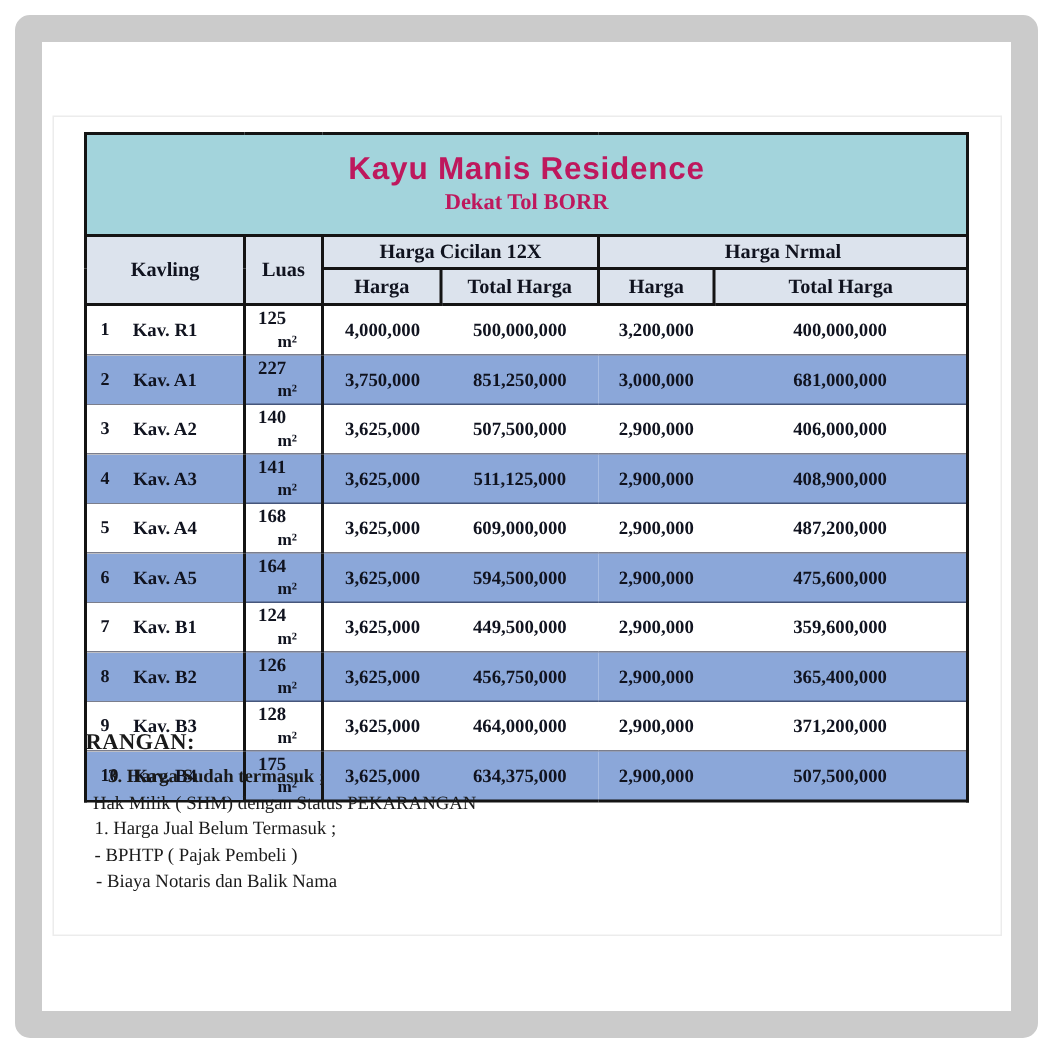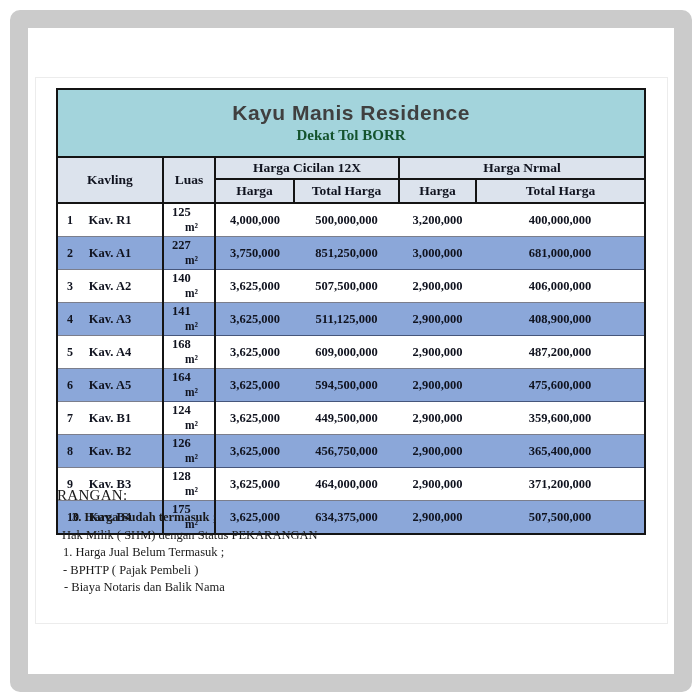--- a/index.html
+++ b/index.html
@@ -13,42 +13,42 @@
              border:1px solid #ececec;background:#ffffff;}
 
   
   table.price{position:absolute;left:56px;top:88px;width:588px;border-collapse:collapse;
               table-layout:fixed;border:2px solid #141414;}
   table.price td{font-family:"Liberation Serif", serif;color:#10131f;}
 
   .th-top{background:var(--teal,#a3d4dc);height:60px;text-align:center;vertical-align:middle;
           border:2px solid #141414;padding:2px 0 4px 0;}
   .doc-title{font-family:"Liberation Sans", sans-serif;font-weight:bold;font-size:21px;
-             color:#404040;letter-spacing:.5px;line-height:26px;}
+             color:#be185d;letter-spacing:.5px;line-height:26px;}
   .doc-subtitle{font-family:"Liberation Serif", serif;font-weight:bold;font-size:15px;
-                color:#14532d;line-height:19px;}
+                color:#be185d;line-height:19px;}
 
   .th{background:var(--hdr,#dce3ed);border:2px solid #141414;text-align:center;
       vertical-align:middle;font-weight:bold;font-size:13.5px;}
   .th-group{height:18px;}
   .th-sub{height:20px;}
   .th-span2{height:auto;}
 
   tbody td{height:26px;vertical-align:middle;font-weight:bold;font-size:12.5px;
            border-top:1px solid rgba(15,20,45,.55);}
   tbody tr.alt td{background:var(--rowblue,#8ba7d9);}
   .c-kav{position:relative;text-align:center;border-right:2px solid #141414;}
   .c-kav .no{position:absolute;left:9px;top:50%;transform:translateY(-50%);font-size:12px;}
   .c-luas{text-align:left;padding-left:8px;border-right:2px solid #141414;}
   .c-luas .unit{margin-left:13px;font-size:11.5px;}
   .c-money{text-align:center;border-left:none;border-right:none;}
 
   
   .notes{position:absolute;left:57px;top:487px;width:420px;color:#1a1a1a;}
-  .notes-heading{font-weight:normal;font-size:15px;letter-spacing:.3px;margin-bottom:5px;}
+  .notes-heading{font-weight:bold;font-size:15px;letter-spacing:.3px;margin-bottom:5px;}
   .note-line{font-size:12.5px;line-height:17.5px;font-weight:normal;}
   .note-line.bold{font-weight:bold;}
 </style>
 </head>
 <body>
 
 <div class="stage">
   <div class="frame"></div>
   <div class="inner-box"></div>
 

